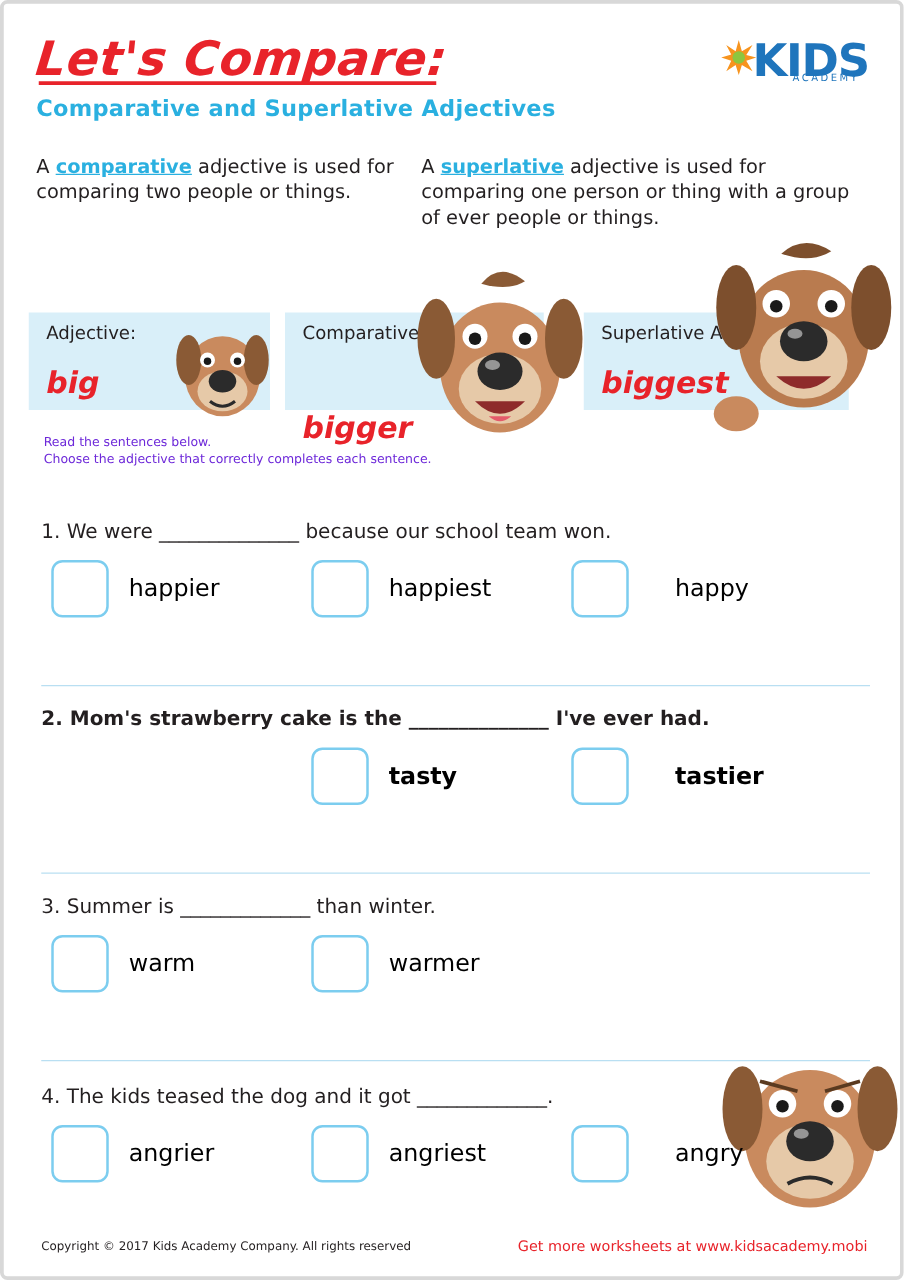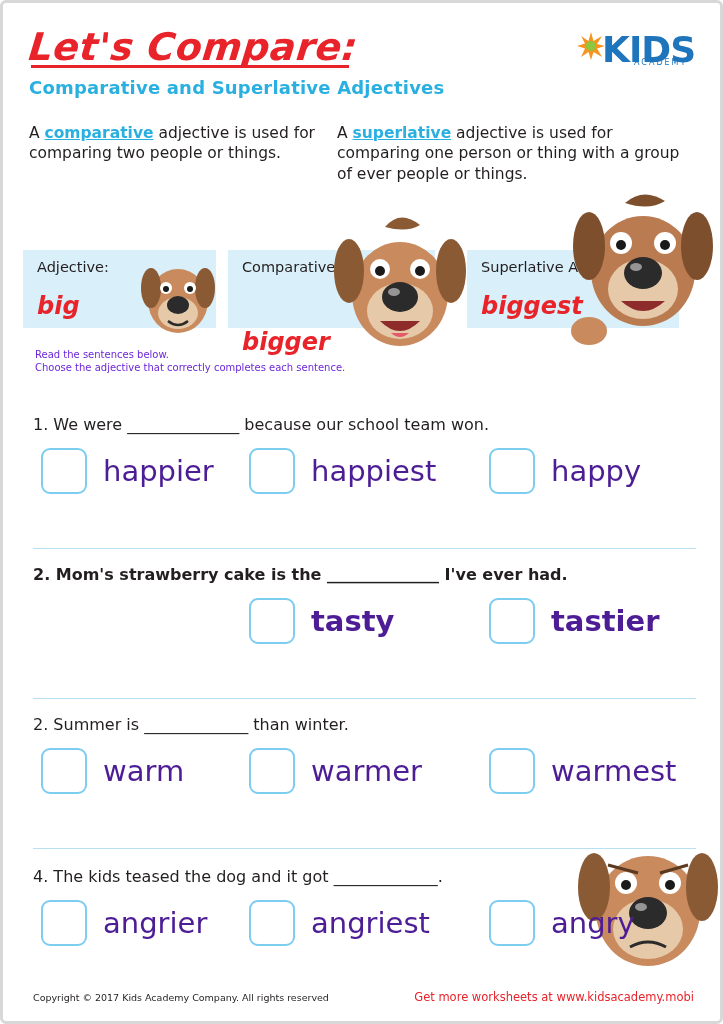--- a/index.html
+++ b/index.html
@@ -169,42 +169,42 @@
     width: 46px;
     height: 46px;
     border: 2px solid #7ccdef;
     border-radius: 9px;
     background: #fff;
     box-sizing: border-box;
     flex: none;
   }
   .cword {
     margin-left: 16px;
-    font-size: 29px;
-    color: #4c1d95;
+    font-size: 19px;
+    color: #000000;
   }
   .divider {
     position: absolute;
     left: 30px;
     width: 663px;
     height: 1px;
     background: #b9dff2;
   }
 
   #q1 { top: 412px; }
   #q2 { top: 562px; font-weight: bold; }
   #q3 { top: 712px; }
   #q4 { top: 864px; }
   #div1 { top: 545px; }
   #div2 { top: 695px; }
   #div3 { top: 845px; }
 
   .ch-a { left: 8px; }
   .ch-b { left: 216px; }
-  .ch-c { left: 456px; }
+  .ch-c { left: 424px; gap: 21px; }
 
   
   .copyright {
     position: absolute;
     left: 30px;
     bottom: 18px;
     font-size: 9.5px;
     color: #231f20;
   }
   .promo {
@@ -354,33 +354,29 @@
       </div>
       <div class="choice ch-b">
         <div class="cbox"></div>
         <div class="cword">tasty</div>
       </div>
     </div>
   </div>
   <div class="divider" id="div2"></div>
 
   <div class="q" id="q3">
-    <div class="q-text">2. Summer is _____________ than winter.</div>
+    <div class="q-text">3. Summer is _____________ than winter.</div>
     <div class="choices">
       <div class="choice ch-a">
         <div class="cbox"></div>
         <div class="cword">warm</div>
       </div>
       <div class="choice ch-b">
         <div class="cbox"></div>
         <div class="cword">warmer</div>
-      </div>
-      <div class="choice ch-c">
-        <div class="cbox"></div>
-        <div class="cword">warmest</div>
       </div>
     </div>
   </div>
   <div class="divider" id="div3"></div>
 
   <div class="q" id="q4">
     <div class="q-text">4. The kids teased the dog and it got _____________.</div>
     <div class="choices">
       <div class="choice ch-a">
         <div class="cbox"></div>

